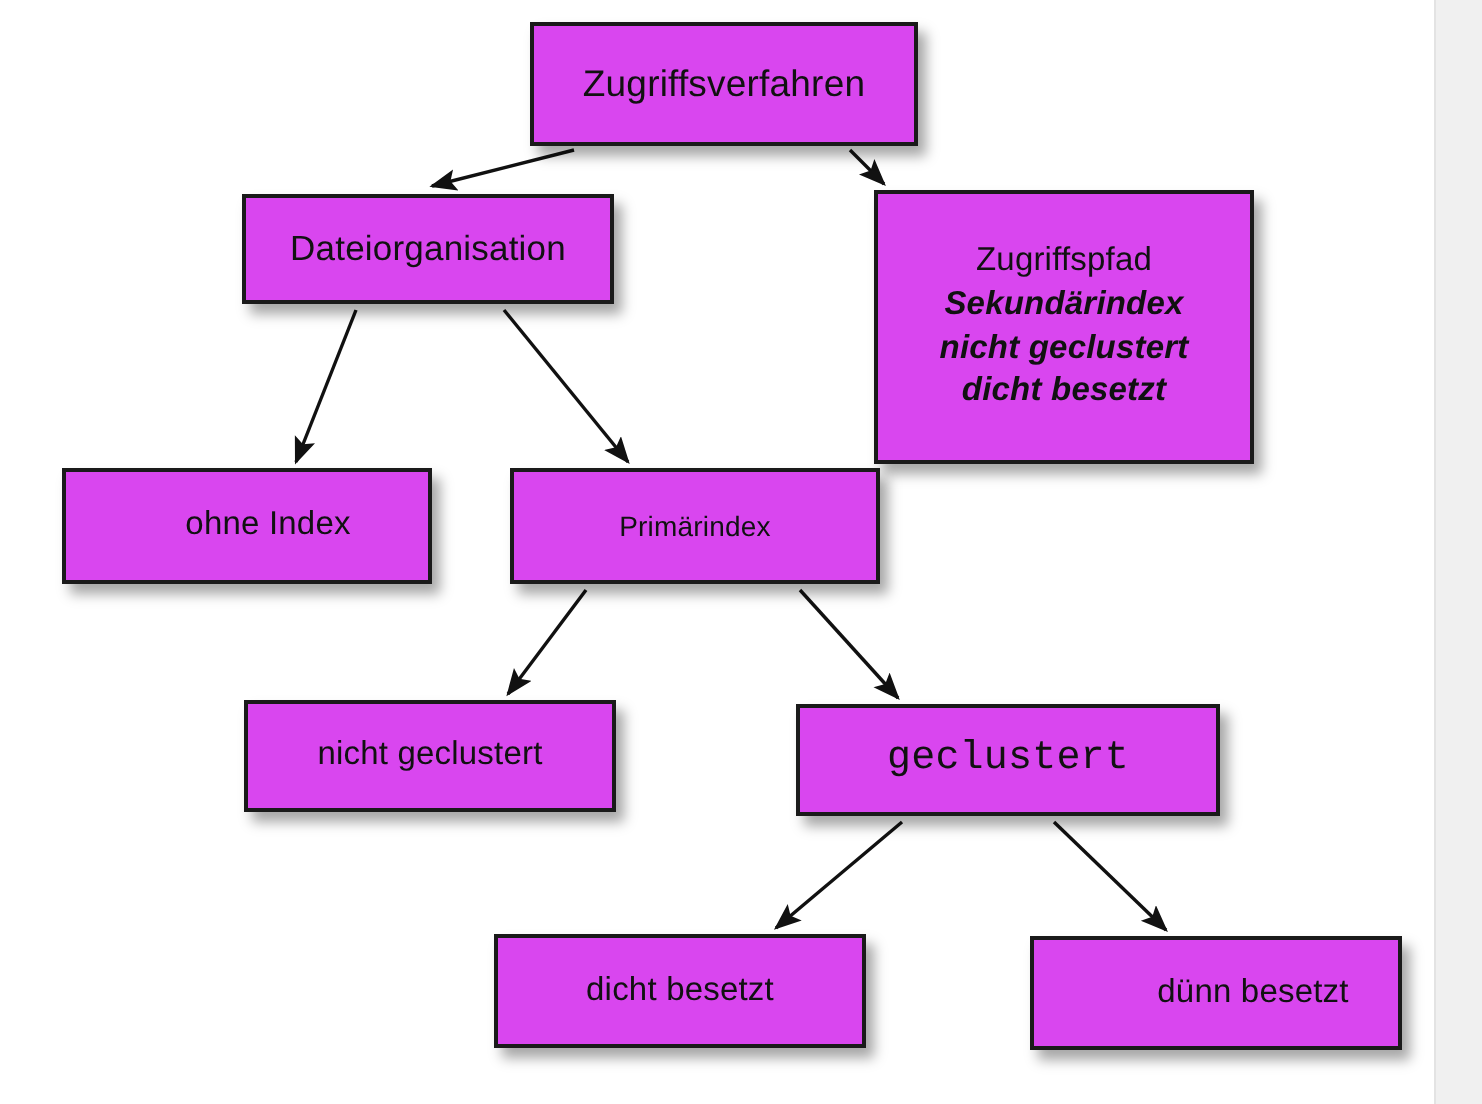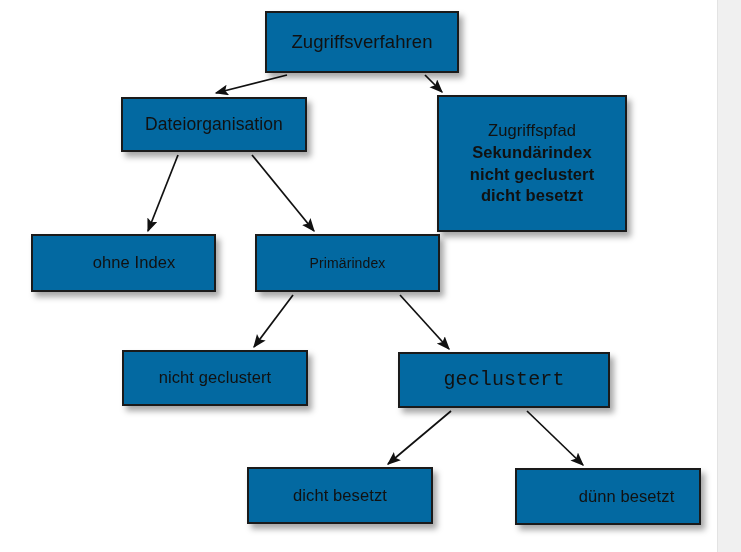--- a/index.html
+++ b/index.html
@@ -28,37 +28,38 @@
     position: absolute;
     left: 0;
     top: 0;
     width: 741px;
     height: 552px;
     pointer-events: none;
   }
   .node {
     position: absolute;
     box-sizing: border-box;
-    background: #0369a1;
+    background: #d946ef;
     border: 2px solid #1a1a1a;
     box-shadow: 4px 5px 6px rgba(0,0,0,0.35);
     display: flex;
     align-items: center;
     justify-content: center;
     text-align: center;
     color: #111111;
     font-size: 16.5px;
     line-height: 1.32;
     letter-spacing: 0.1px;
   }
   .node .lines {
     display: block;
     width: 100%;
   }
   .node .line-italic {
+    font-style: italic;
     font-weight: 600;
     display: block;
   }
   .node .line-plain {
     display: block;
   }
 </style>
 </head>
 <body>
 

